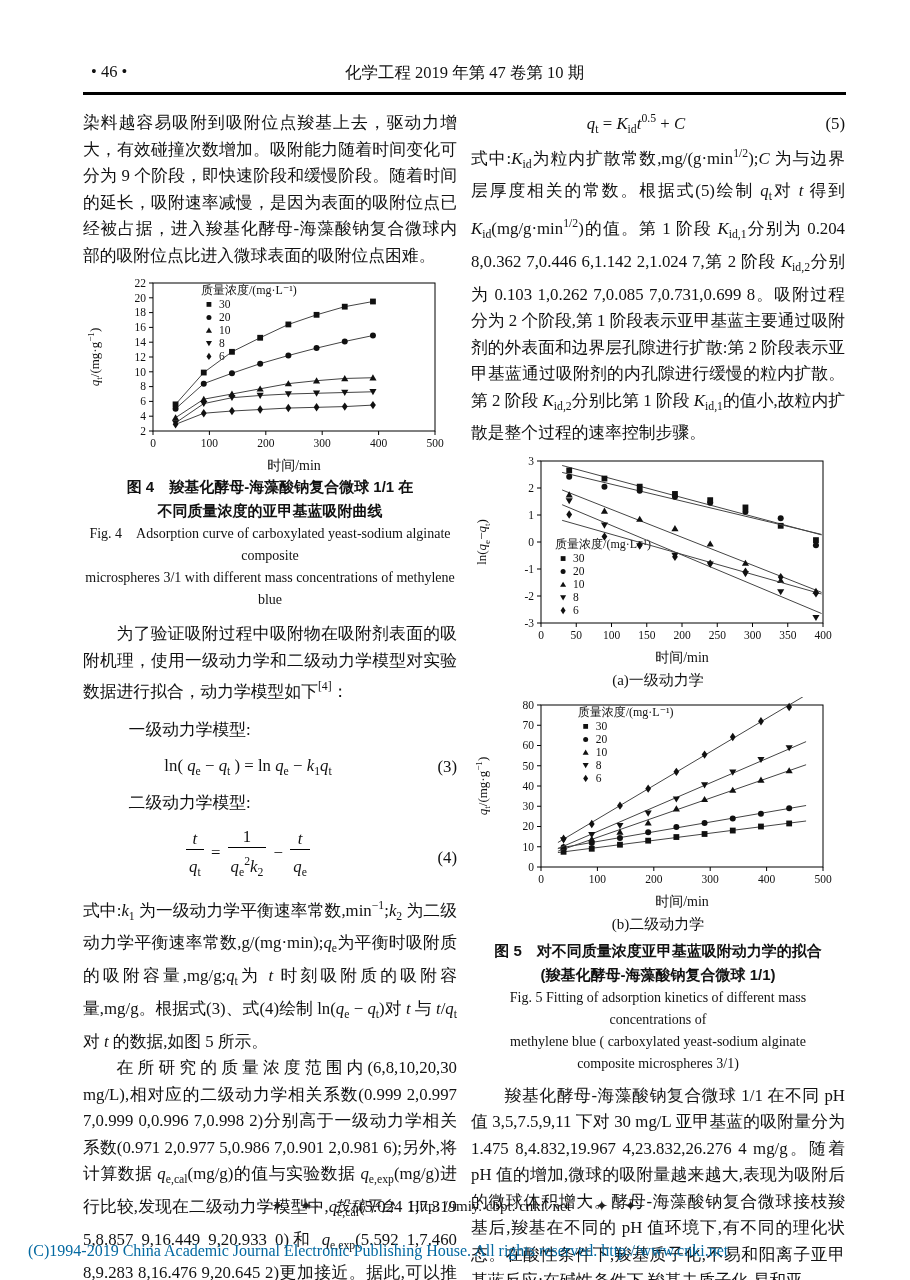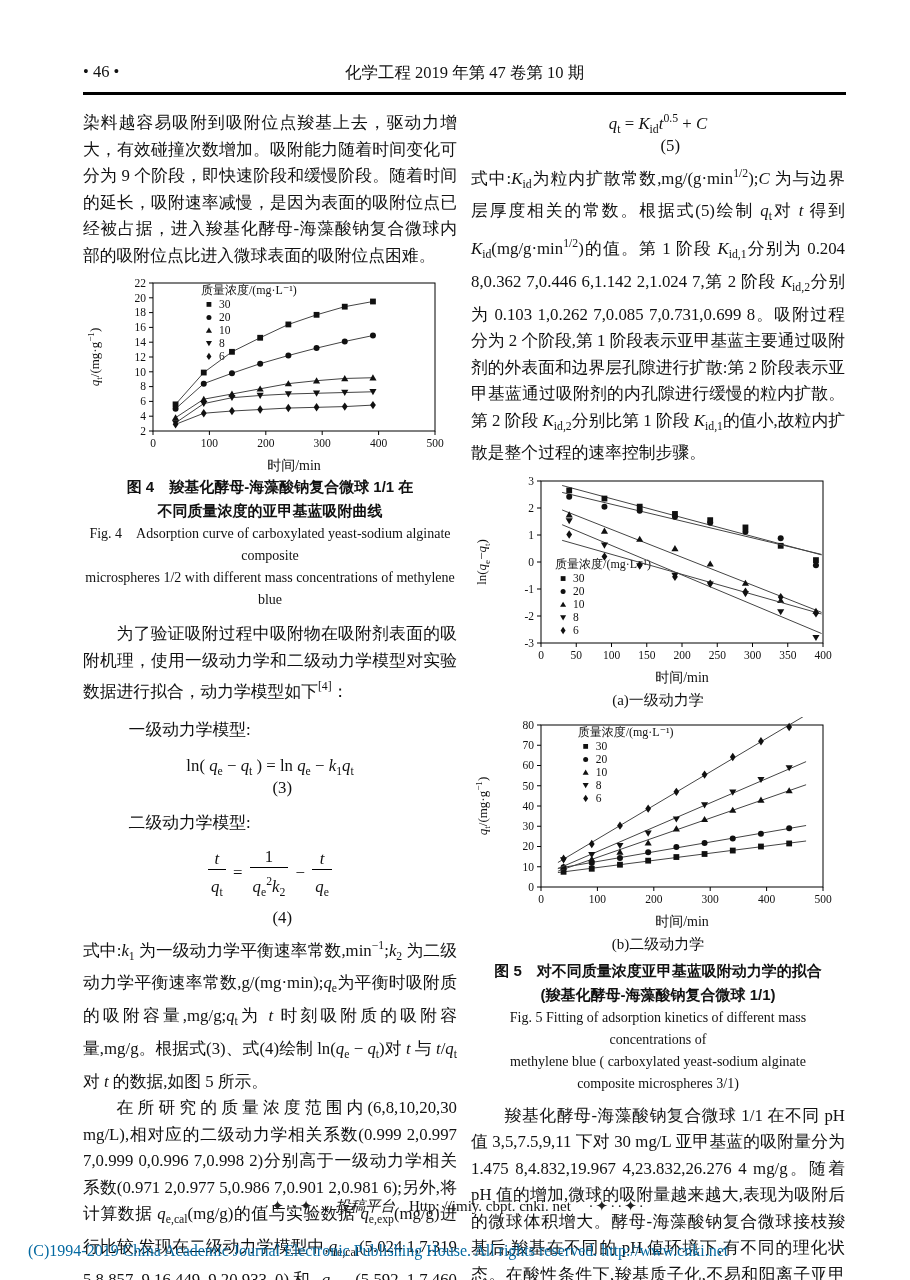--- a/index.html
+++ b/index.html
@@ -1,28 +1,28 @@
 <!DOCTYPE html>
 <html><head>
 <meta charset="utf-8">
 <style>
   html,body{margin:0;padding:0;background:#fff;}
   .page{position:relative;width:910px;height:1280px;background:#fff;overflow:hidden;
         font-family:"Liberation Serif","DejaVu Serif",serif;color:#111;}
   .header{position:absolute;top:62px;left:83px;right:64px;height:26px;font-size:16.5px;}
-  .pgnum{position:absolute;left:0;top:0;}
+  .pgnum{position:absolute;left:8px;top:0;}
   .jtitle{display:block;text-align:center;}
   .rule{position:absolute;top:92px;left:83px;right:64px;border-top:3px solid #000;}
   .col{position:absolute;top:110px;width:374px;}
   .col-left{left:83px;}
   .col-right{left:471px;}
   p.body{margin:0;font-size:16.8px;line-height:26.5px;text-align:justify;}
   .ind{text-indent:2em;}
   .lblline{margin:12px;font-size:16.8px;line-height:26.5px;text-indent:2em;}
-  .eq{display:flex;align-items:center;margin:5px 0;font-size:16.8px;flex-direction:column;}
+  .eq{display:flex;align-items:center;margin:5px 0;font-size:16.8px;}
   .eq-body{flex:1;text-align:center;}
   .eq-num{width:44px;text-align:right;}
   sub,sup{font-size:70%;}
   i{font-style:italic;}
   .frac{display:inline-block;vertical-align:-0.75em;text-align:center;line-height:1.1;margin:0 3px;}
   .frac .fn{display:block;border-bottom:1px solid #000;padding:0 3px;}
   .frac .fd{display:block;padding:8px 3px;}
   figure{margin:6px 0 4px 0;}
   .chart{position:relative;padding-left:20px;margin-left:4px;}
   .chart svg{display:block;}
@@ -147,21 +147,21 @@
             <path d="M 181.35999999999999 128.85999999999999 L 184.24999999999997 133.06 L 181.35999999999999 137.26000000000002 L 178.47 133.06 Z" fill="#111"></path>
             <path d="M 209.56 128.11999999999998 L 212.45 132.32 L 209.56 136.52 L 206.67000000000002 132.32 Z" fill="#111"></path>
             <path d="M 237.76000000000002 127.38000000000001 L 240.65 131.58 L 237.76000000000002 135.78000000000003 L 234.87000000000003 131.58 Z" fill="#111"></path>
             <path d="M 265.96000000000004 125.89999999999999 L 268.85 130.1 L 265.96000000000004 134.3 L 263.07000000000005 130.1 Z" fill="#111"></path>
           </svg>
           <div class="xlab" style="margin-left: 46px; width: 282px;">时间/min</div>
         </div>
       <div class="cap-cn">图 4　羧基化酵母-海藻酸钠复合微球 1/1 在</div>
       <div class="cap-cn">不同质量浓度的亚甲基蓝吸附曲线</div>
       <div class="cap-en">Fig. 4　Adsorption curve of carboxylated yeast-sodium alginate composite</div>
-      <div class="cap-en">microspheres 1/2 with different mass concentrations of methylene blue</div>
+      <div class="cap-en">microspheres 3/1 with different mass concentrations of methylene blue</div>
     </figure>
 
     <p class="body ind" style="margin-top:10px">为了验证吸附过程中吸附物在吸附剂表面的吸附机理，使用一级动力学和二级动力学模型对实验数据进行拟合，动力学模型如下<sup>[4]</sup>：</p>
     <p class="lblline">一级动力学模型:</p>
     <div class="eq">
       <span class="eq-body">ln( <i>q</i><sub>e</sub> − <i>q</i><sub>t</sub> )  = ln <i>q</i><sub>e</sub> − <i>k</i><sub>1</sub><i>q</i><sub>t</sub></span>
       <span class="eq-num">(3)</span>
     </div>
     <p class="lblline">二级动力学模型:</p>
     <div class="eq">

